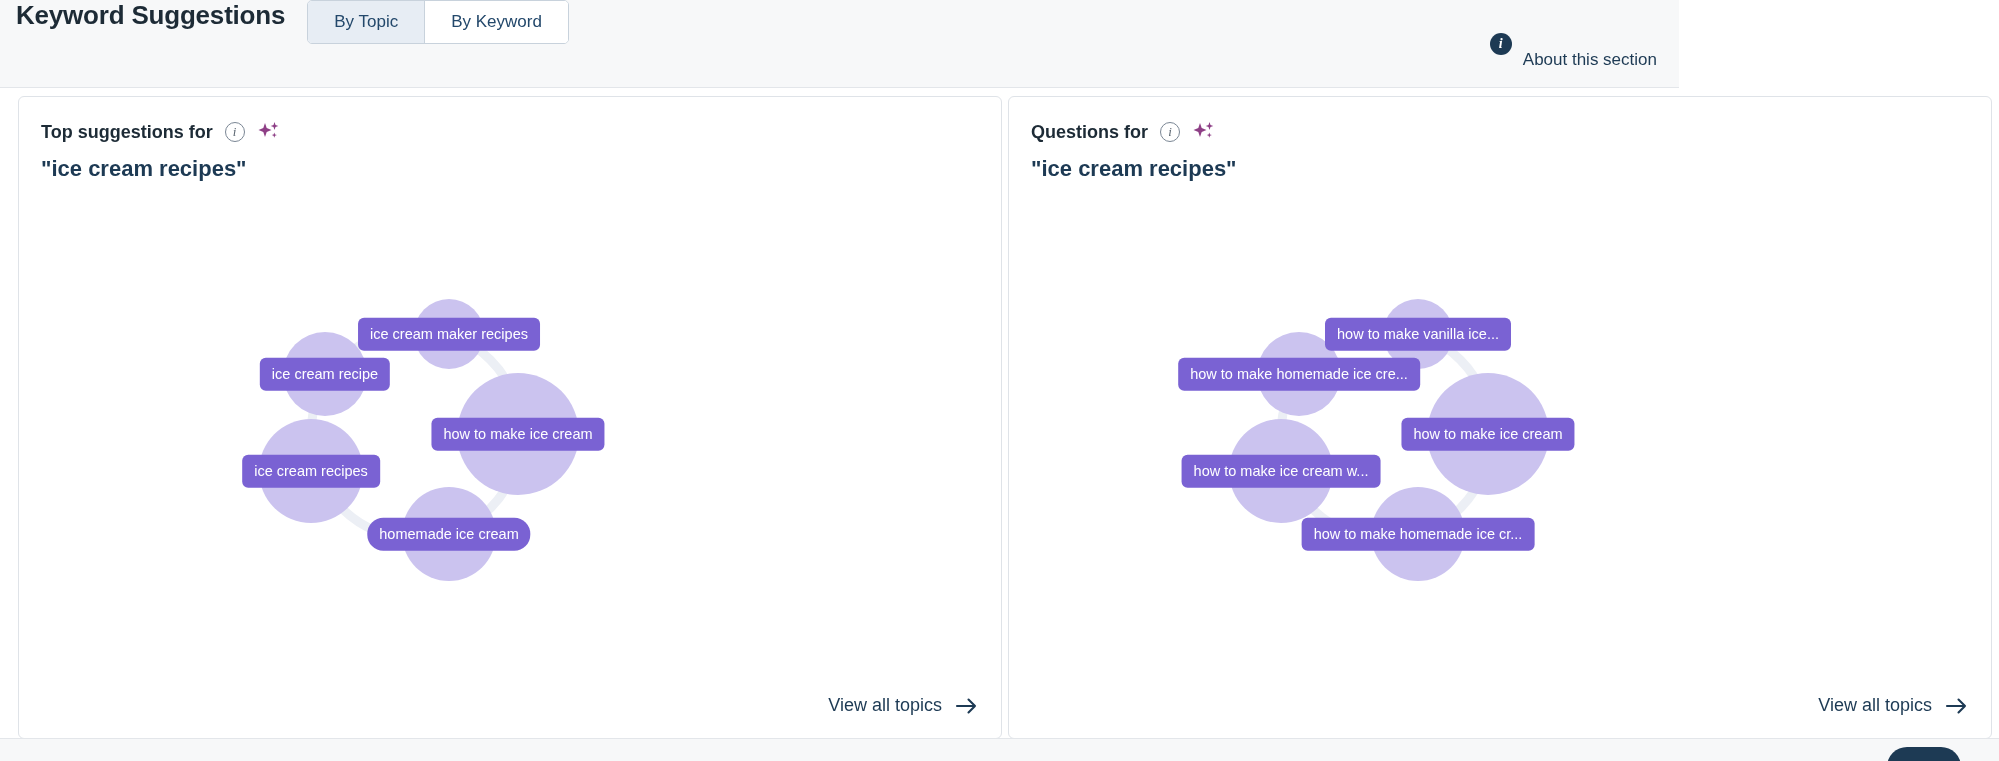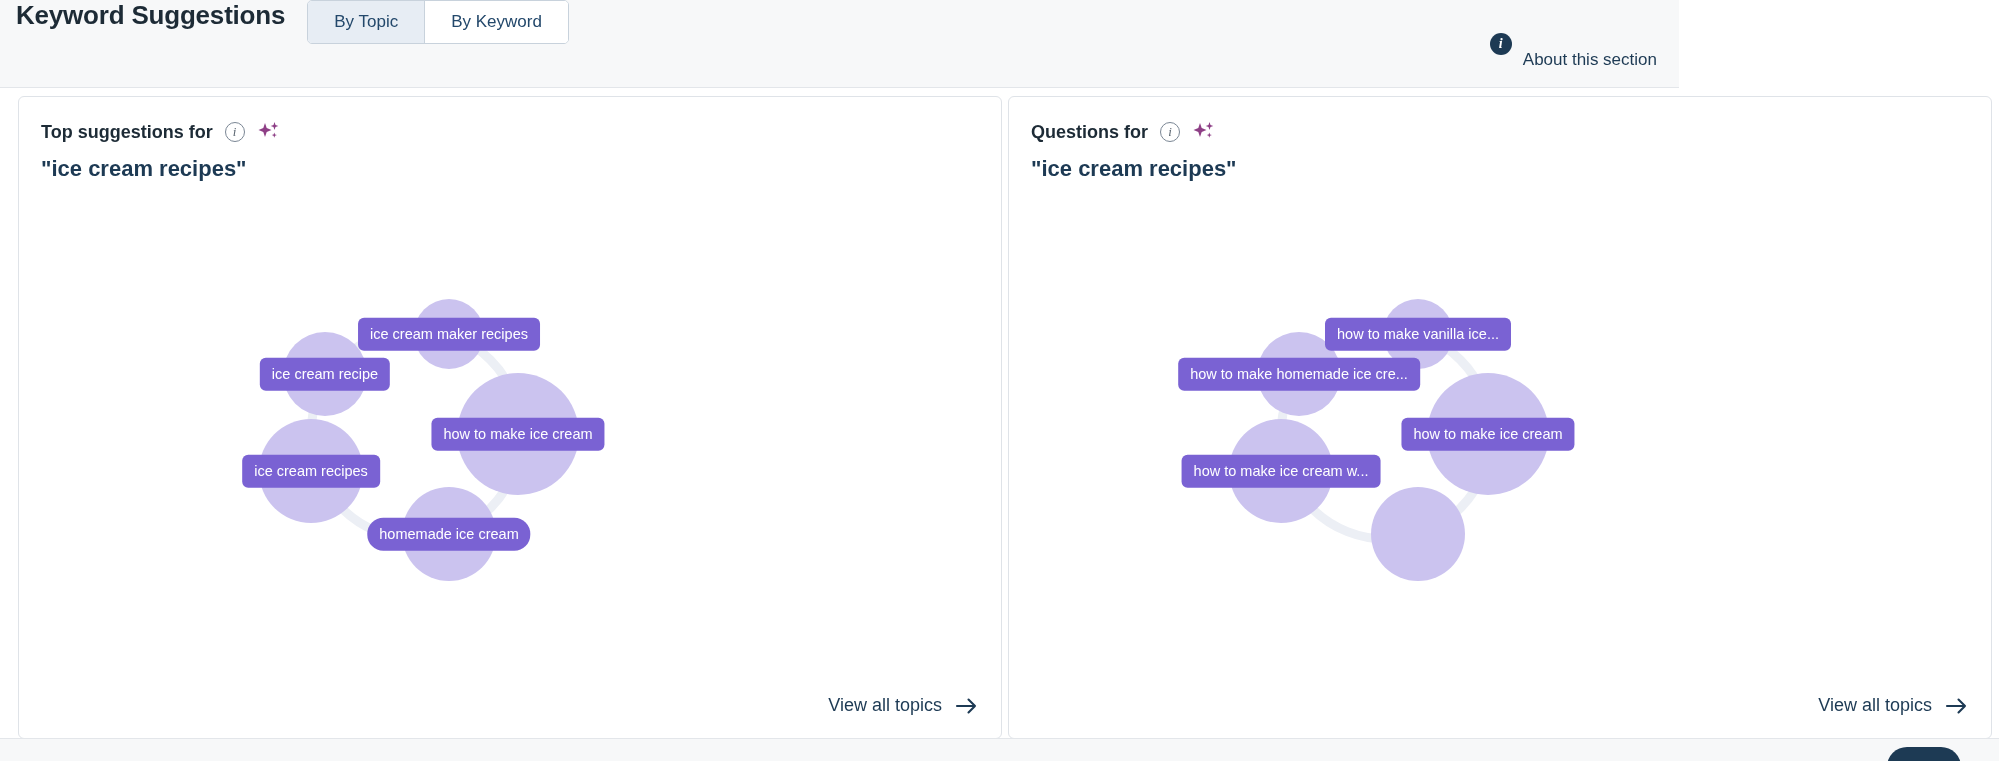--- a/index.html
+++ b/index.html
@@ -315,20 +315,21 @@
 
       <div class="bubble" style="left:409px; top:127px; width:70px; height:70px;"></div>
       <div class="bubble" style="left:290px; top:167px; width:84px; height:84px;"></div>
       <div class="bubble" style="left:272px; top:264px; width:104px; height:104px;"></div>
       <div class="bubble" style="left:409px; top:327px; width:94px; height:94px;"></div>
       <div class="bubble" style="left:479px; top:227px; width:122px; height:122px;"></div>
 
       <div class="pill" style="left:409px; top:127px;">how to make vanilla ice...</div>
       <div class="pill" style="left:290px; top:167px;">how to make homemade ice cre...</div>
       <div class="pill" style="left:272px; top:264px;">how to make ice cream w...</div>
+      <div class="pill" style="left:409px; top:327px;">how to make homemade ice cr...</div>
       <div class="pill" style="left:479px; top:227px;">how to make ice cream</div>
     </div>
 
     <div class="card-footer">
       <span class="footer-label">View all topics</span>
       <svg class="arrow-icon" width="24" height="18" viewBox="0 0 24 18">
         <path d="M2 9 H20 M13.5 2.5 L20 9 L13.5 15.5" fill="none" stroke="#1d3a54" stroke-width="2.1" stroke-linecap="round" stroke-linejoin="round"></path>
       </svg>
     </div>
   </div>

